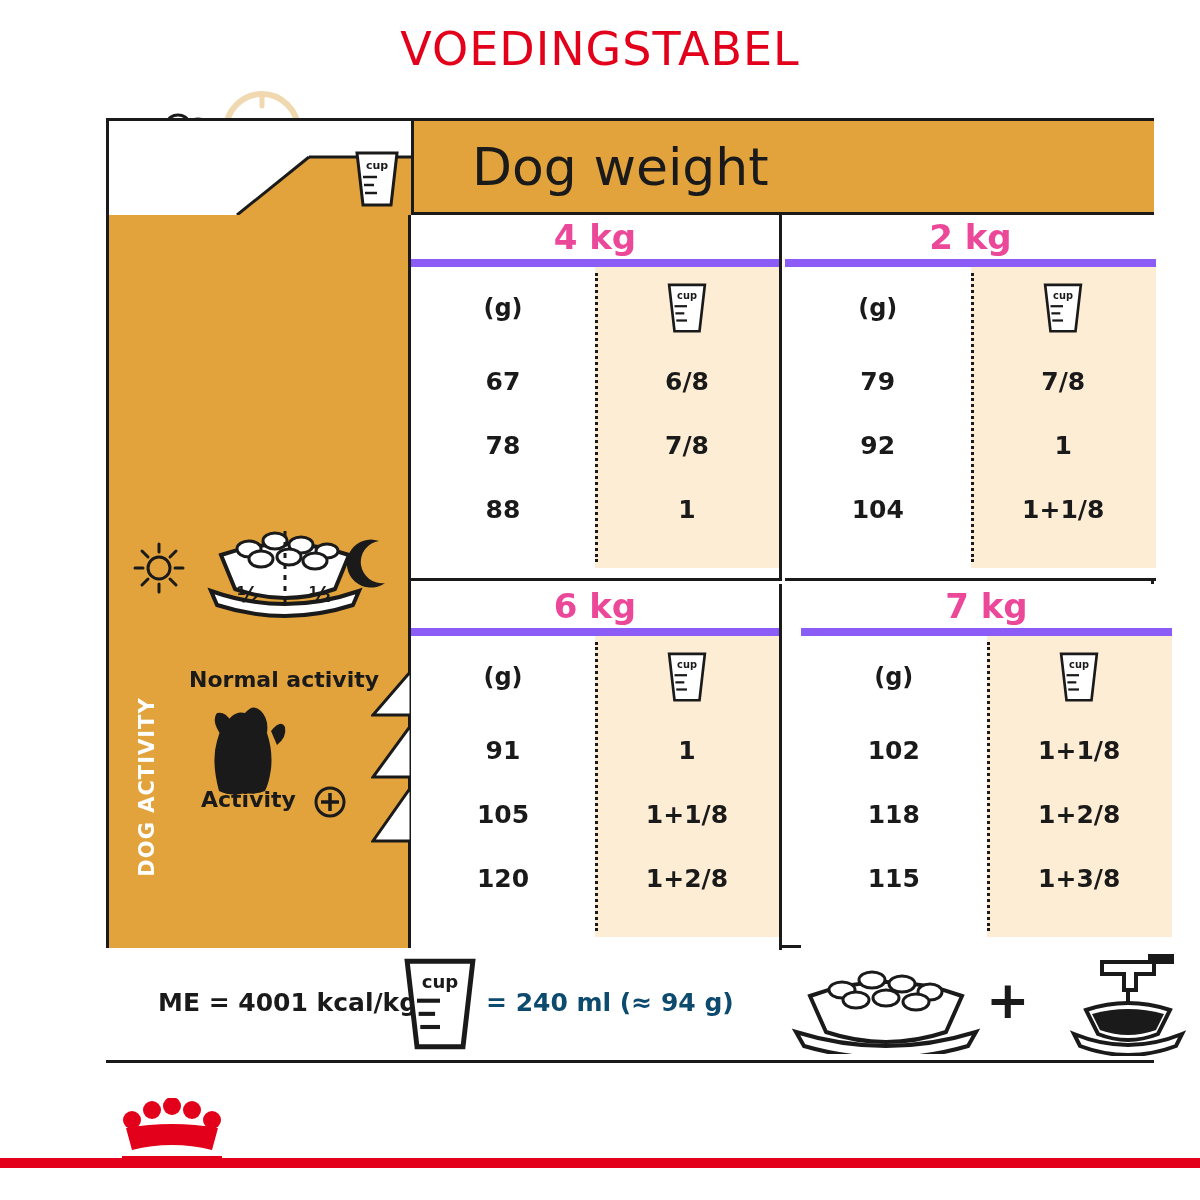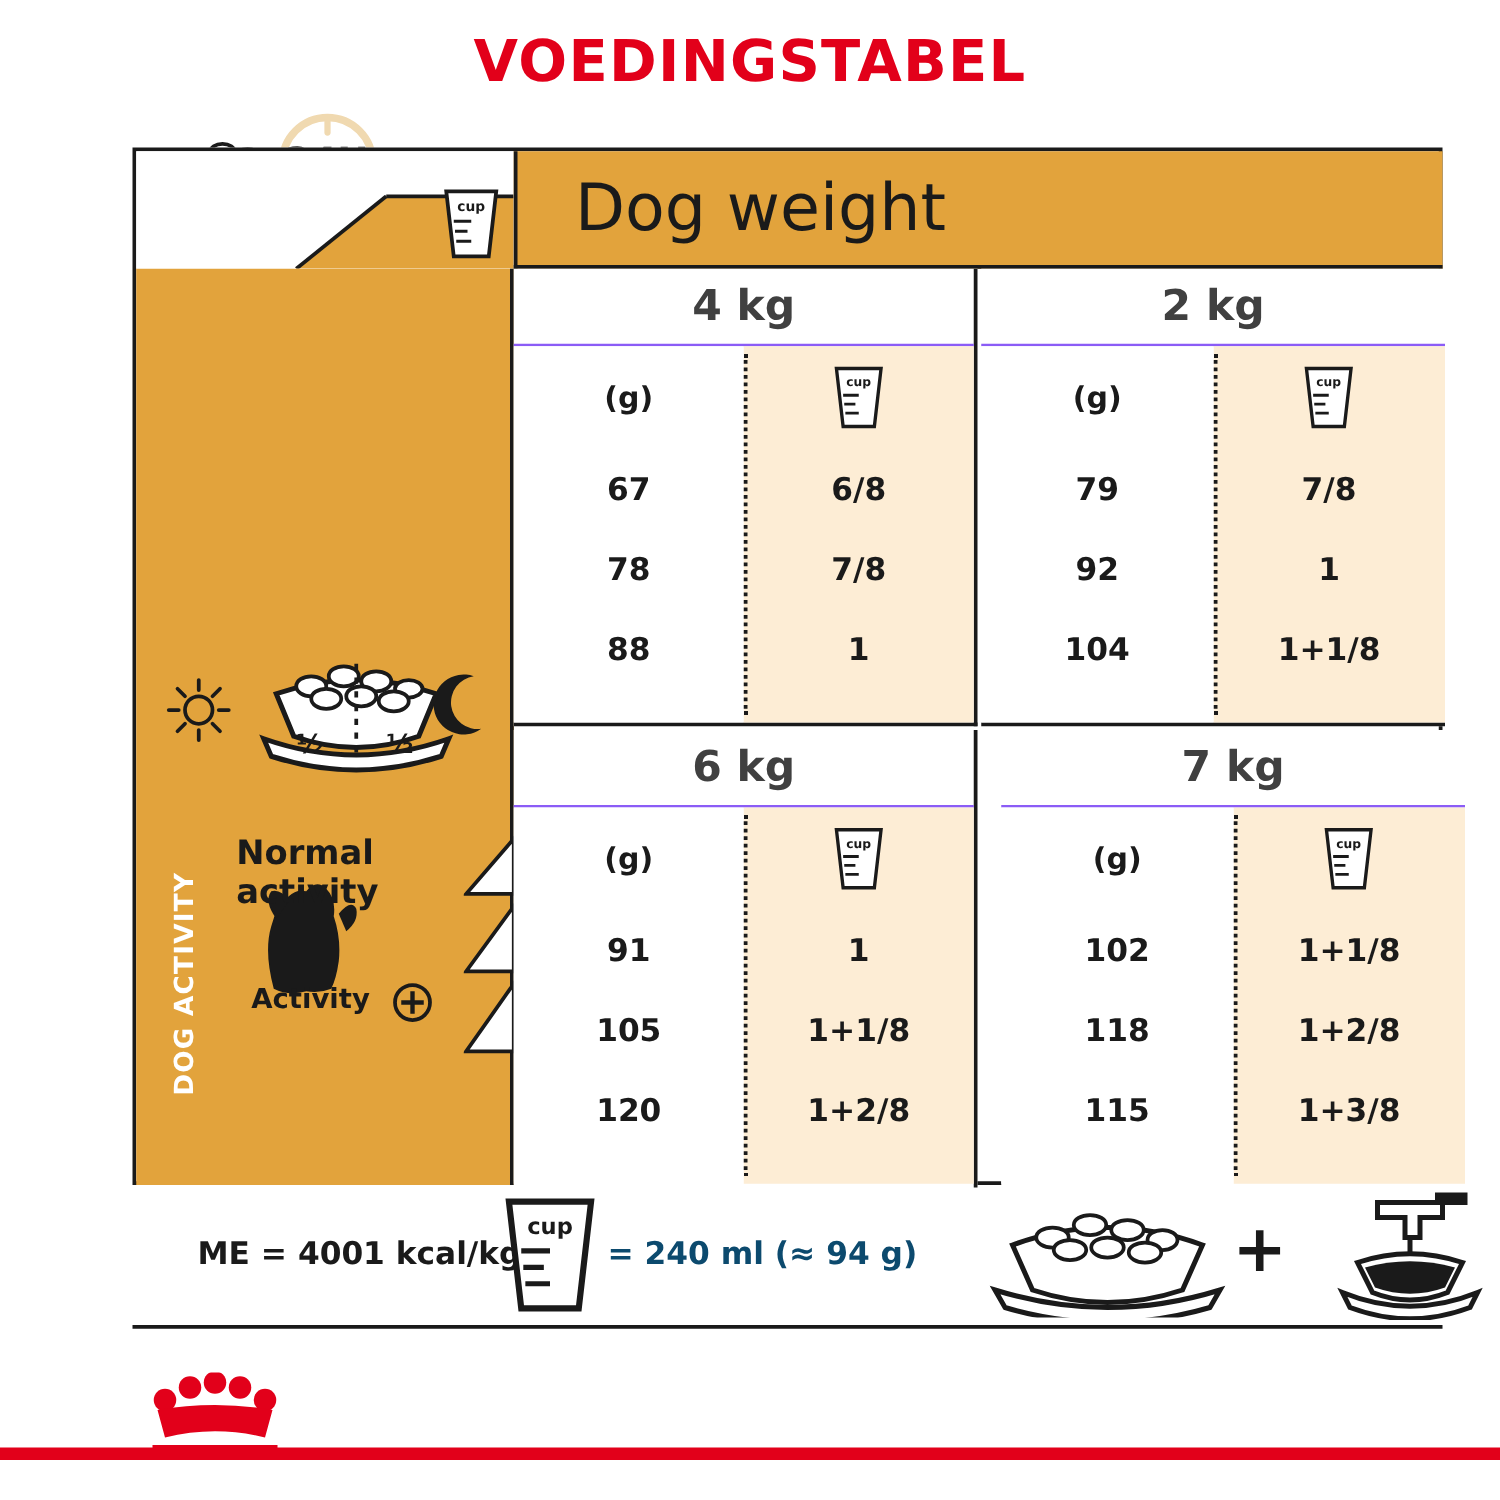--- a/index.html
+++ b/index.html
@@ -16,21 +16,21 @@
     overflow: hidden;
   }
 
   
   .title {
     position: absolute;
     top: 22px; left: 0; width: 1200px;
     text-align: center;
     color: #e2001a;
     font-size: 46px;
-    font-weight: bold;
+    font-weight: normal;
     letter-spacing: 1px;
     font-family: "DejaVu Sans", sans-serif;
   }
 
   
   .table-frame {
     position: absolute;
     left: 106px; top: 118px;
     width: 1048px; height: 830px;
     border: 3px solid #1a1a1a;
@@ -42,21 +42,21 @@
     position: absolute;
     left: 302px; top: 0px;
     width: 743px; height: 94px;
     background: #e2a33c;
     border-bottom: 3px solid #1a1a1a;
     border-left: 3px solid #1a1a1a;
     display: flex; align-items: center;
   }
   .hdr-weight span {
     font-size: 52px; font-weight: normal; color: #1a1a1a;
-    padding-left: 46px;
+    padding-left: 58px;
     font-family: "DejaVu Sans", sans-serif;
   }
 
   
   .wedge {
     position: absolute;
     left: 0; top: 0; width: 302px; height: 94px;
     background: #ffffff;
     overflow: hidden;
   }
@@ -86,24 +86,24 @@
     position: absolute;
     width: 371px; height: 366px;
     background: #ffffff;
   }
   .q-tl { left: 0;     top: 0; border-right: 3px solid #1a1a1a; border-bottom: 3px solid #1a1a1a;}
   .q-tr { left: 374px; top: 0; border-bottom: 3px solid #1a1a1a;}
   .q-bl { left: 0;     top: 369px; border-right: 3px solid #1a1a1a;}
   .q-br { left: 390px; top: 369px;}
 
   .q-title {
-    height: 62px;
-    border-bottom: 2px solid #8b5cf6;
+    height: 52px;
+    border-bottom: 8px solid #8b5cf6;
     display: flex; align-items: center; justify-content: center;
-    font-size: 34px; font-weight: bold; color: #404040;
+    font-size: 34px; font-weight: bold; color: #ec4899;
   }
   .q-body { position: relative; height: 301px; display: flex; }
   .col-g {
     width: 50%; height: 100%;
     display: flex; flex-direction: column; align-items: center;
     background: #ffffff;
   }
   .col-cup {
     width: 50%; height: 100%;
     display: flex; flex-direction: column; align-items: center;
@@ -132,21 +132,21 @@
     width: 200px;
     transform: rotate(-90deg);
     transform-origin: center;
     color: #ffffff;
     font-size: 21px; font-weight: bold;
     letter-spacing: 1px;
     text-align: center;
   }
   .lbl-normal {
     position: absolute; left: 80px; top: 452px;
-    font-size: 27px; font-weight: bold; color: #1a1a1a;
+    font-size: 22px; font-weight: bold; color: #1a1a1a;
   }
   .lbl-activity {
     position: absolute; left: 92px; top: 572px;
     font-size: 22px; font-weight: bold; color: #1a1a1a;
   }
 
   
   .bowl-wrap { position: absolute; left: 96px; top: 300px; }
   .half-lbl {
     position: absolute; font-size: 21px; font-weight: bold; color: #1a1a1a;

